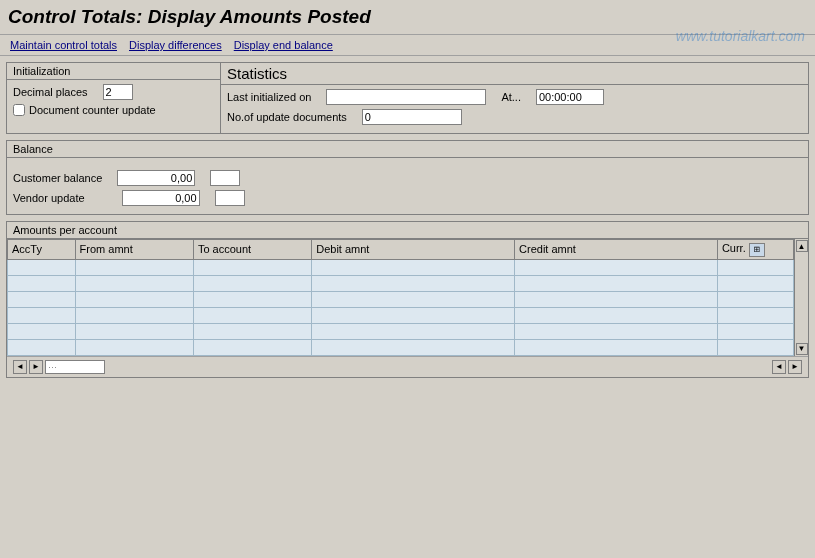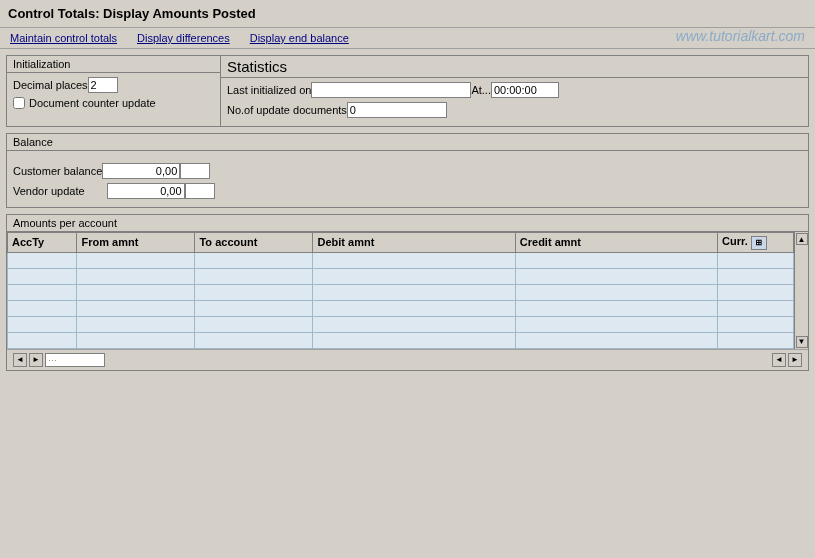--- a/index.html
+++ b/index.html
@@ -10,31 +10,32 @@
       width: 815px;
       height: 558px;
       overflow: hidden;
     }
 
     
     .title-bar {
       background: #d4d0c8;
       padding: 6px 8px;
       font-weight: bold;
-      font-size: 13px;
+      font-style: italic;
+      font-size: 19px;
       color: #000;
       border-bottom: 1px solid #a0a0a0;
     }
 
     
     .menu-bar {
       background: #d4d0c8;
       padding: 3px 8px;
       display: flex;
-      gap: 16px;
+      gap: 8px;
       border-bottom: 1px solid #a0a0a0;
     }
     .menu-item {
       color: #000080;
       cursor: pointer;
       font-size: 11px;
       text-decoration: underline;
       padding: 1px 2px;
     }
 
@@ -92,21 +93,21 @@
     }
     .stats-section-content {
       padding: 4px 6px;
     }
 
     
     .form-row {
       display: flex;
       align-items: center;
       margin-bottom: 4px;
-      gap: 0;
+      gap: 15px;
     }
     .form-label {
       font-size: 11px;
       color: #000;
       white-space: nowrap;
     }
     .form-input {
       border: 1px solid #808080;
       background: #ffffff;
       height: 16px;
@@ -158,21 +159,21 @@
 
     .grid-table {
       width: 100%;
       border-collapse: collapse;
       font-size: 11px;
     }
     .grid-table th {
       background: #d4d0c8;
       border: 1px solid #808080;
       padding: 2px 4px;
-      font-weight: bold;
+      font-weight: normal;
       text-align: left;
       font-size: 11px;
     }
     .grid-table td {
       background: #dde8f0;
       border: 1px solid #a0b8c8;
       padding: 1px 4px;
       height: 16px;
     }
     .grid-table td.empty {

